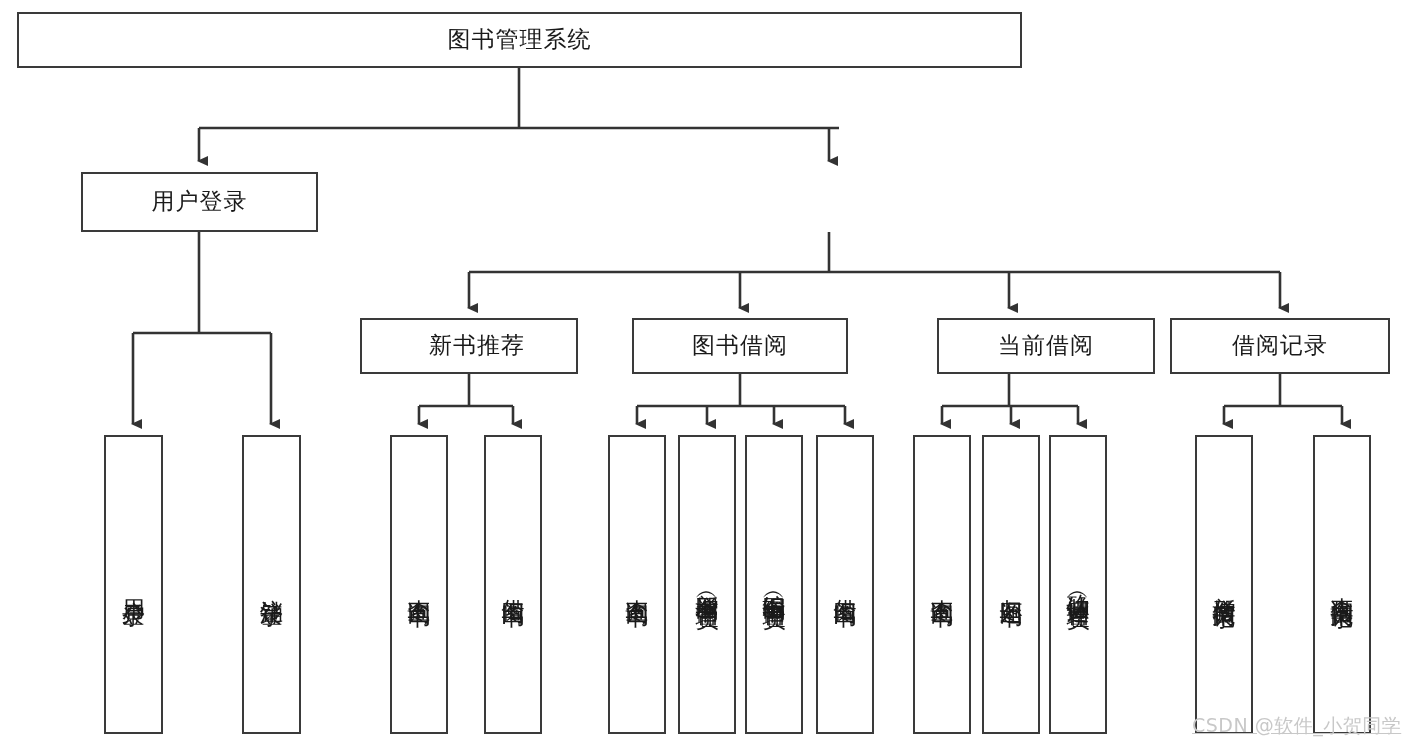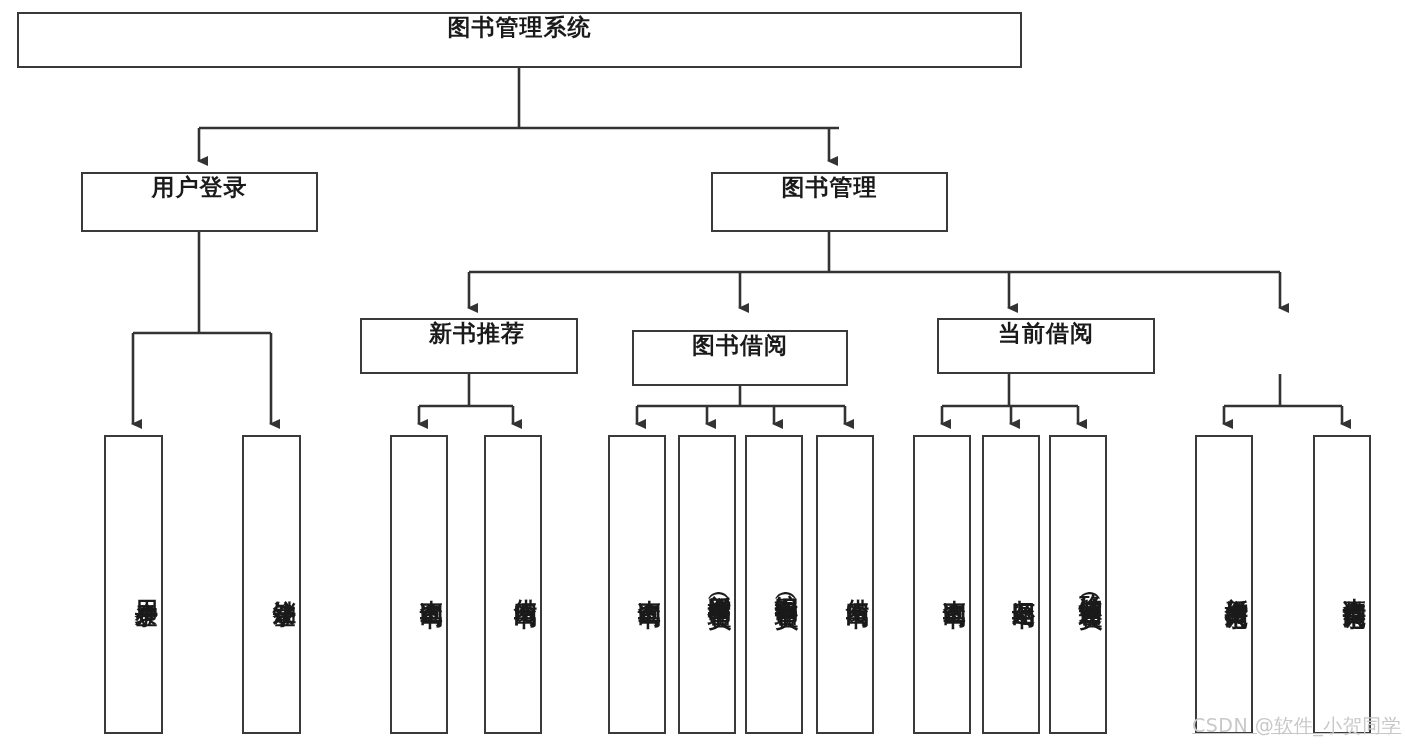--- a/index.html
+++ b/index.html
@@ -25,24 +25,23 @@
     width: 1405px;
     height: 747px;
     pointer-events: none;
   }
   .node {
     position: absolute;
     box-sizing: border-box;
     background: #ffffff;
     border: 2px solid #3a3a3a;
     display: flex;
-    align-items: flex-start;
+    align-items: center;
     justify-content: center;
     color: #1a1a1a;
-    font-weight: bold;
   }
   .node.horiz {
     font-size: 23px;
     letter-spacing: 1px;
     line-height: 1.2;
   }
   .node.vert {
     writing-mode: vertical-rl;
     text-orientation: upright;
     font-size: 23px;
@@ -121,32 +120,32 @@
     </g>
   </svg>
 
   <div class="node horiz" style="left:17px; top:12px; width:1005px; height:56px;">
     <span>图书管理系统</span>
   </div>
 
   <div class="node horiz" style="left:81px; top:172px; width:237px; height:60px;">
     <span>用户登录</span>
   </div>
-  <div class="node horiz" style="left:711px; top:172px; width:237px; height:60px;">
-    <span>图书管理</span>
-  </div>
 
   <div class="node horiz" style="left:360px; top:318px; width:218px; height:56px;padding-left:16px;">
     <span>新书推荐</span>
   </div>
-  <div class="node horiz" style="left:632px; top:330px; width:216px; height:56px;">
+  <div class="node horiz" style="left:632px; top:318px; width:216px; height:56px;">
     <span>图书借阅</span>
   </div>
   <div class="node horiz" style="left:900px; top:318px; width:218px; height:56px;margin-left:37px;">
     <span>当前借阅</span>
+  </div>
+  <div class="node horiz" style="left:1170px; top:318px; width:220px; height:56px;">
+    <span>借阅记录</span>
   </div>
 
   <div class="node vert" style="left:104px; top:435px; width:59px; height:299px;">
     <span>用户登录</span>
   </div>
   <div class="node vert" style="left:242px; top:435px; width:59px; height:299px;">
     <span>注销登录</span>
   </div>
 
   <div class="node vert" style="left:390px; top:435px; width:58px; height:299px;">

